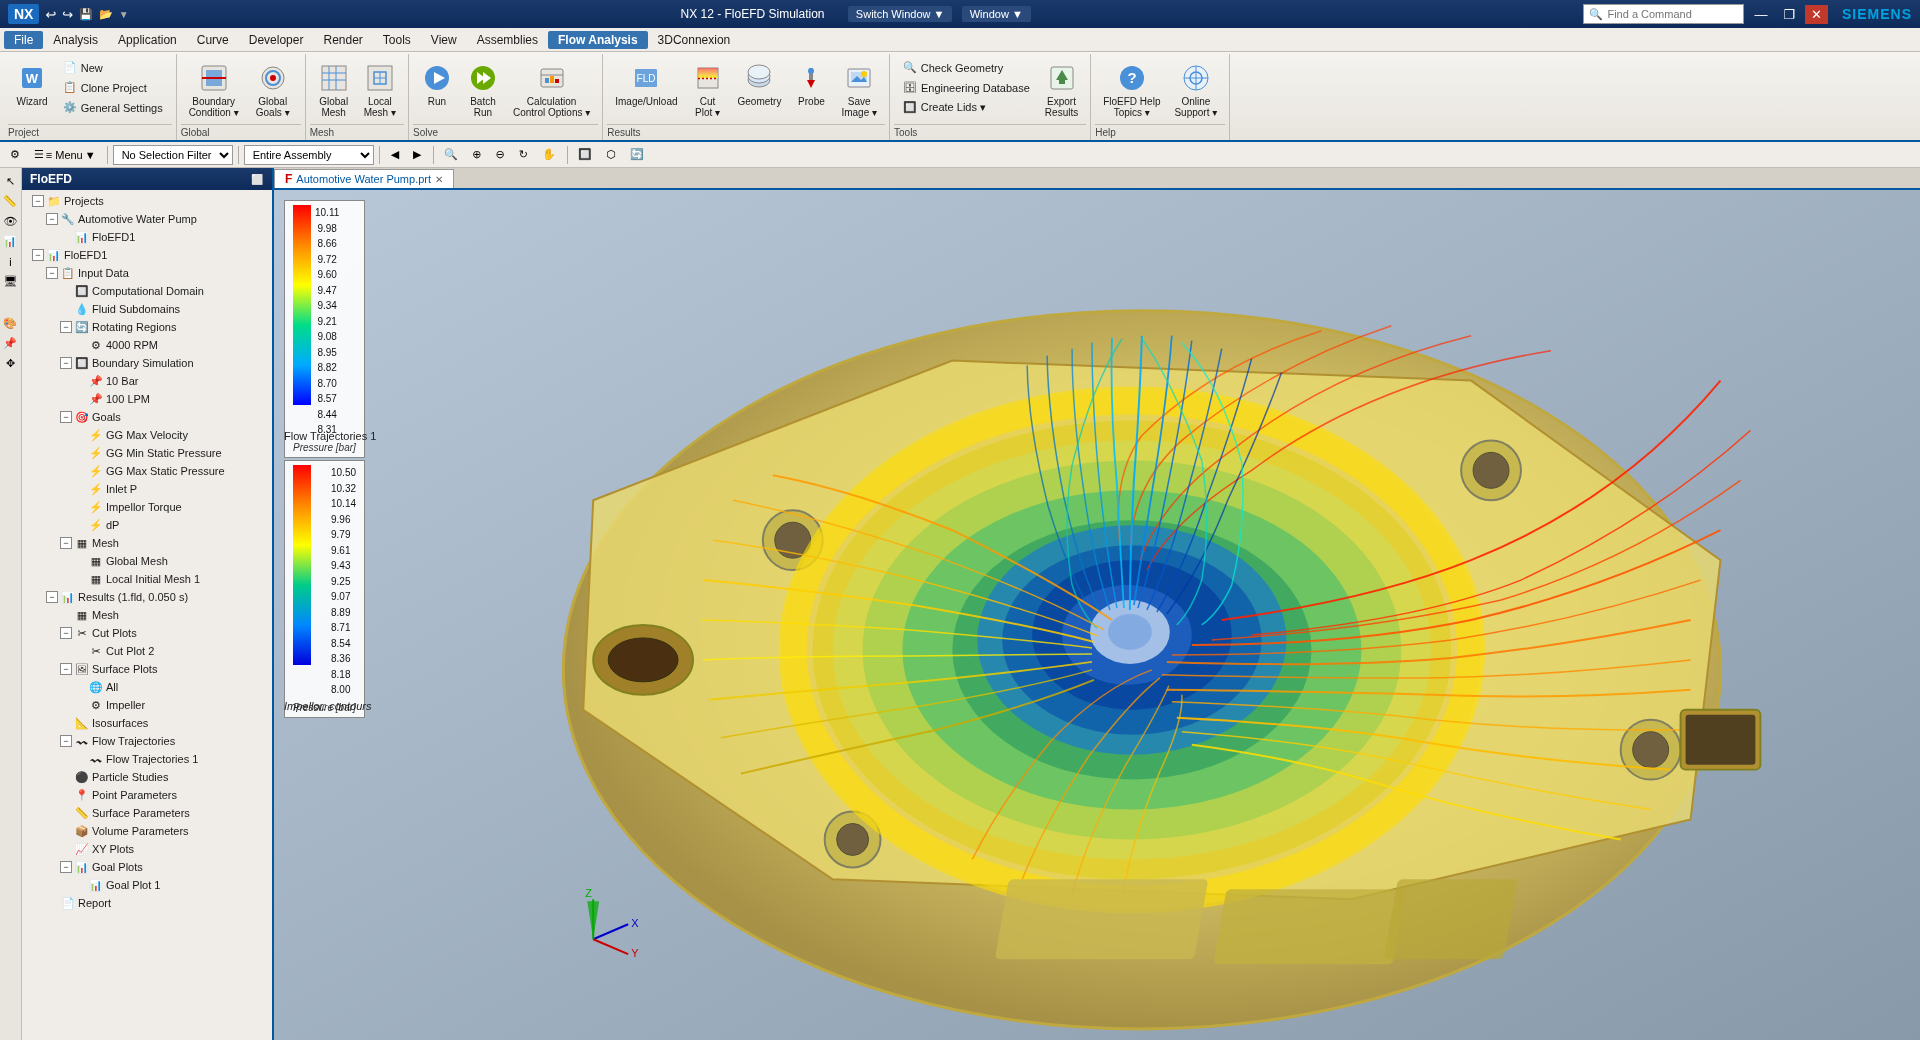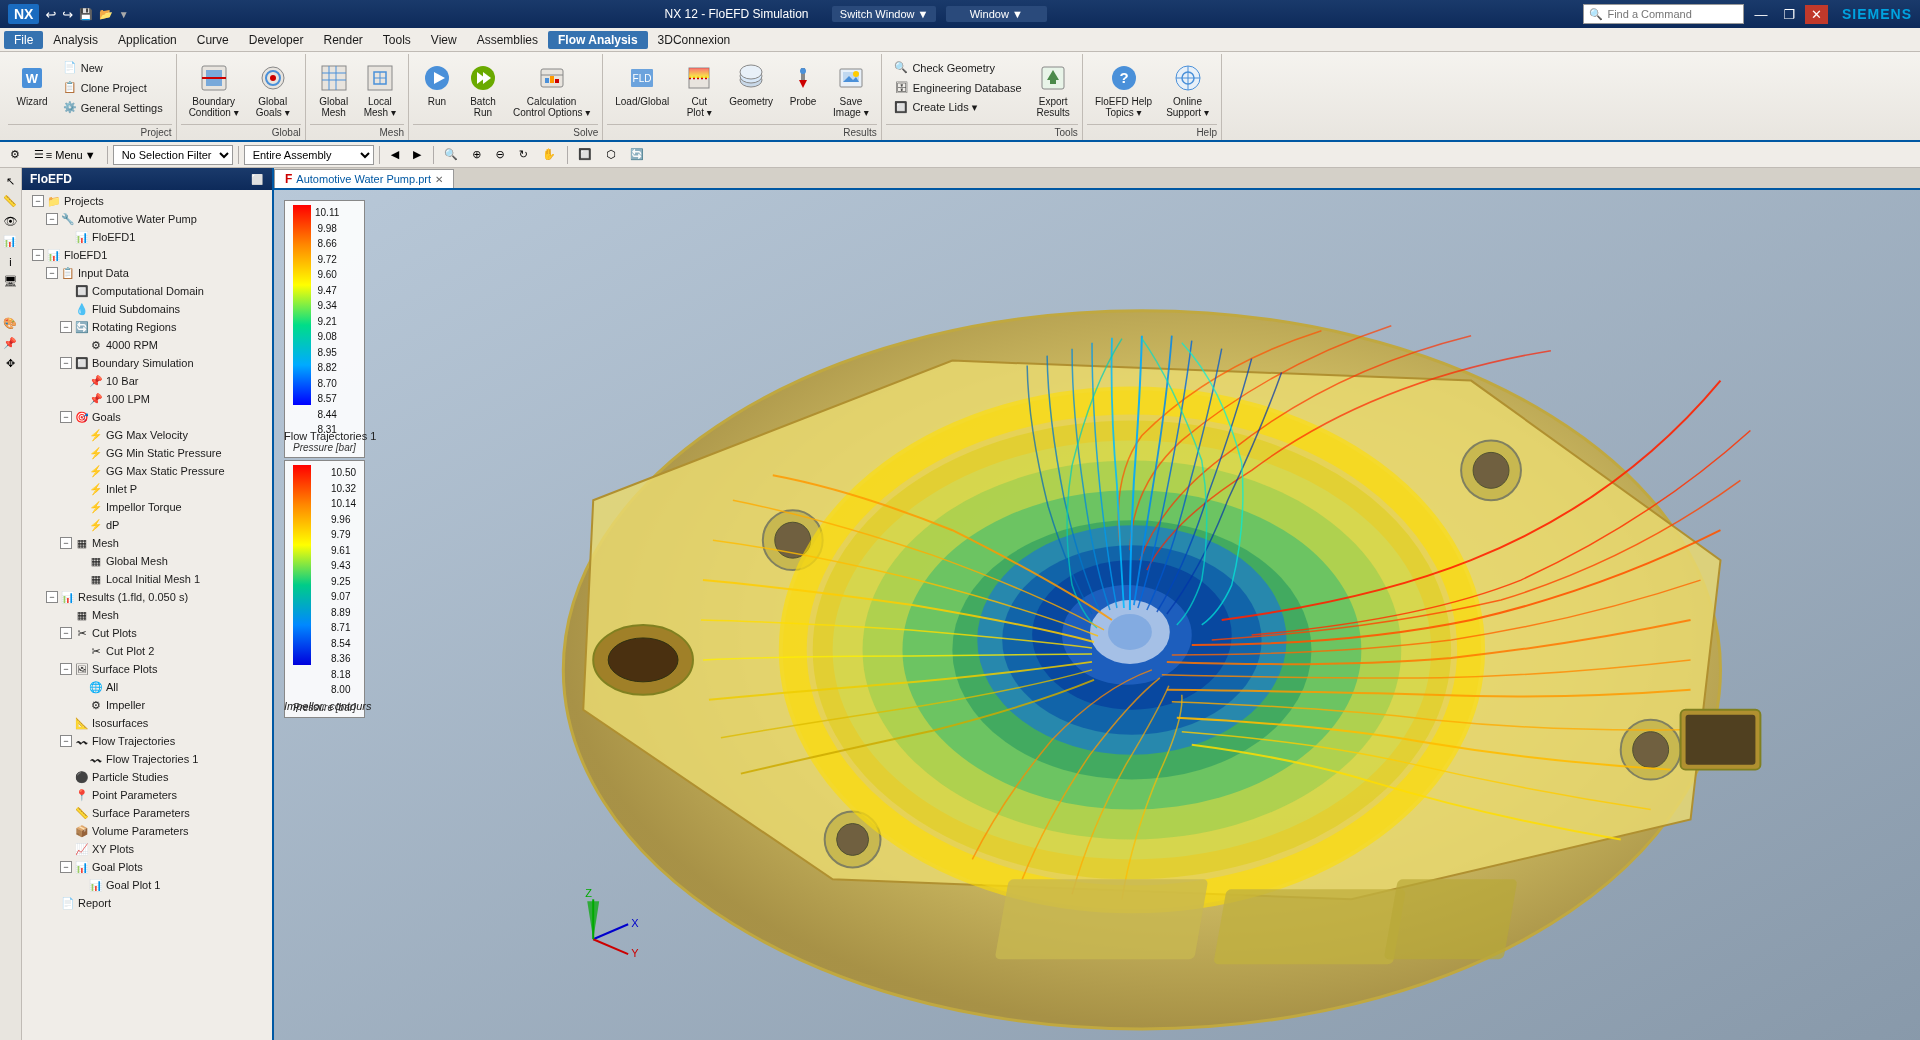--- a/index.html
+++ b/index.html
@@ -78,21 +78,21 @@
       min-width: fit-content;
     }
     .ribbon-group-content {
       display: flex;
       align-items: flex-start;
       gap: 2px;
       flex: 1;
       padding: 4px 2px 0 2px;
     }
     .ribbon-group-label {
-      text-align: right;
+      text-align: left;
       font-size: 10px;
       color: #444;
       padding: 2px 0;
       border-top: 1px solid #c0bbb5;
       margin-top: auto;
     }
     .ribbon-btn {
       display: flex;
       flex-direction: column;
       align-items: center;
@@ -338,21 +338,21 @@
     <span class="nx-logo">NX</span>
     <span style="color:white;cursor:pointer;font-size:13px;">↩</span>
     <span style="color:white;cursor:pointer;font-size:13px;">↪</span>
     <span style="color:white;cursor:pointer;font-size:11px;">💾</span>
     <span style="color:white;cursor:pointer;font-size:11px;">📂</span>
     <span style="color:#aaa;cursor:pointer;font-size:10px;">▼</span>
   </div>
   <div id="titlebar-center">
     <span>NX 12 - FloEFD Simulation</span>
     <span style="margin-left:20px;background:#2a4a7b;padding:2px 8px;border-radius:2px;cursor:pointer;font-size:11px;">Switch Window ▼</span>
-    <span style="margin-left:6px;background:#2a4a7b;padding:2px 24px;border-radius:2px;cursor:pointer;font-size:11px;">Window ▼</span>
+    <span style="margin-left:6px;background:#2a4a7b;padding:2px 8px;border-radius:2px;cursor:pointer;font-size:11px;">Window ▼</span>
   </div>
   <div id="titlebar-right">
     <div class="find-command-box">
       <span style="font-size:11px;">🔍</span>
       <input type="text" style="border: none; outline: none; font-size: 11px; width: 130px;" placeholder="Find a Command">
     </div>
     <button class="title-btn">—</button>
     <button class="title-btn">❐</button>
     <button class="title-btn" style="background:#c0392b;">✕</button>
     <span class="siemens-logo" style="margin-left:10px;">SIEMENS</span>
@@ -499,21 +499,21 @@
 
     <div class="ribbon-group">
       <div class="ribbon-group-content">
         <button class="ribbon-btn">
           <div class="ribbon-btn-icon">
             <svg viewBox="0 0 28 28" fill="none">
                 <rect x="3" y="5" width="22" height="18" rx="1" fill="#4a90d9" opacity="0.8"></rect>
                 <text x="14" y="18" text-anchor="middle" fill="white" font-size="10">FLD</text>
               </svg>
           </div>
-          <span>Load/Global</span>
+          <span>Image/Unload</span>
         </button>
         <button class="ribbon-btn">
           <div class="ribbon-btn-icon">
             <svg viewBox="0 0 28 28" fill="none">
                 <rect x="4" y="4" width="20" height="20" fill="#e8e4de" stroke="#888"></rect>
                 <line x1="4" y1="14" x2="24" y2="14" stroke="#c00" stroke-width="2.5" stroke-dasharray="2,2"></line>
                 <rect x="4" y="4" width="20" height="10" fill="url(#rg1)" opacity="0.7"></rect>
             <defs>
                   <linearGradient id="rg1" x1="0" y1="0" x2="0" y2="1">
                     <stop offset="0%" stop-color="#ff4444"></stop>

